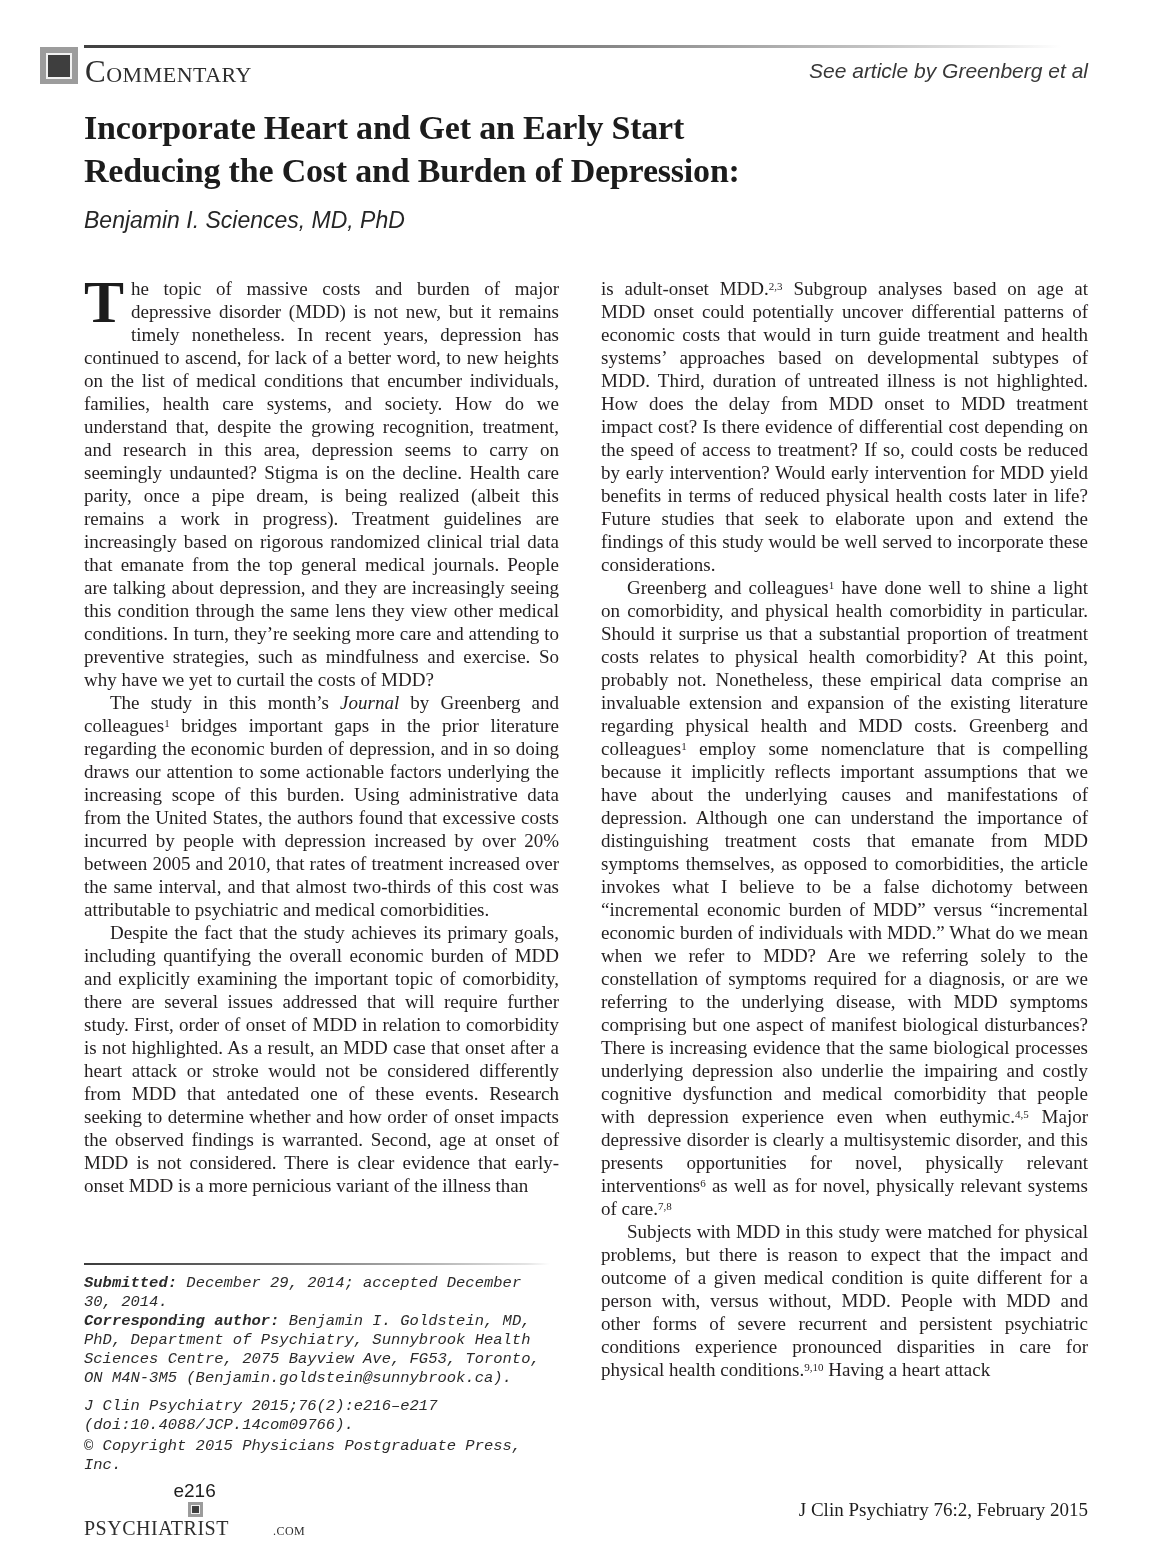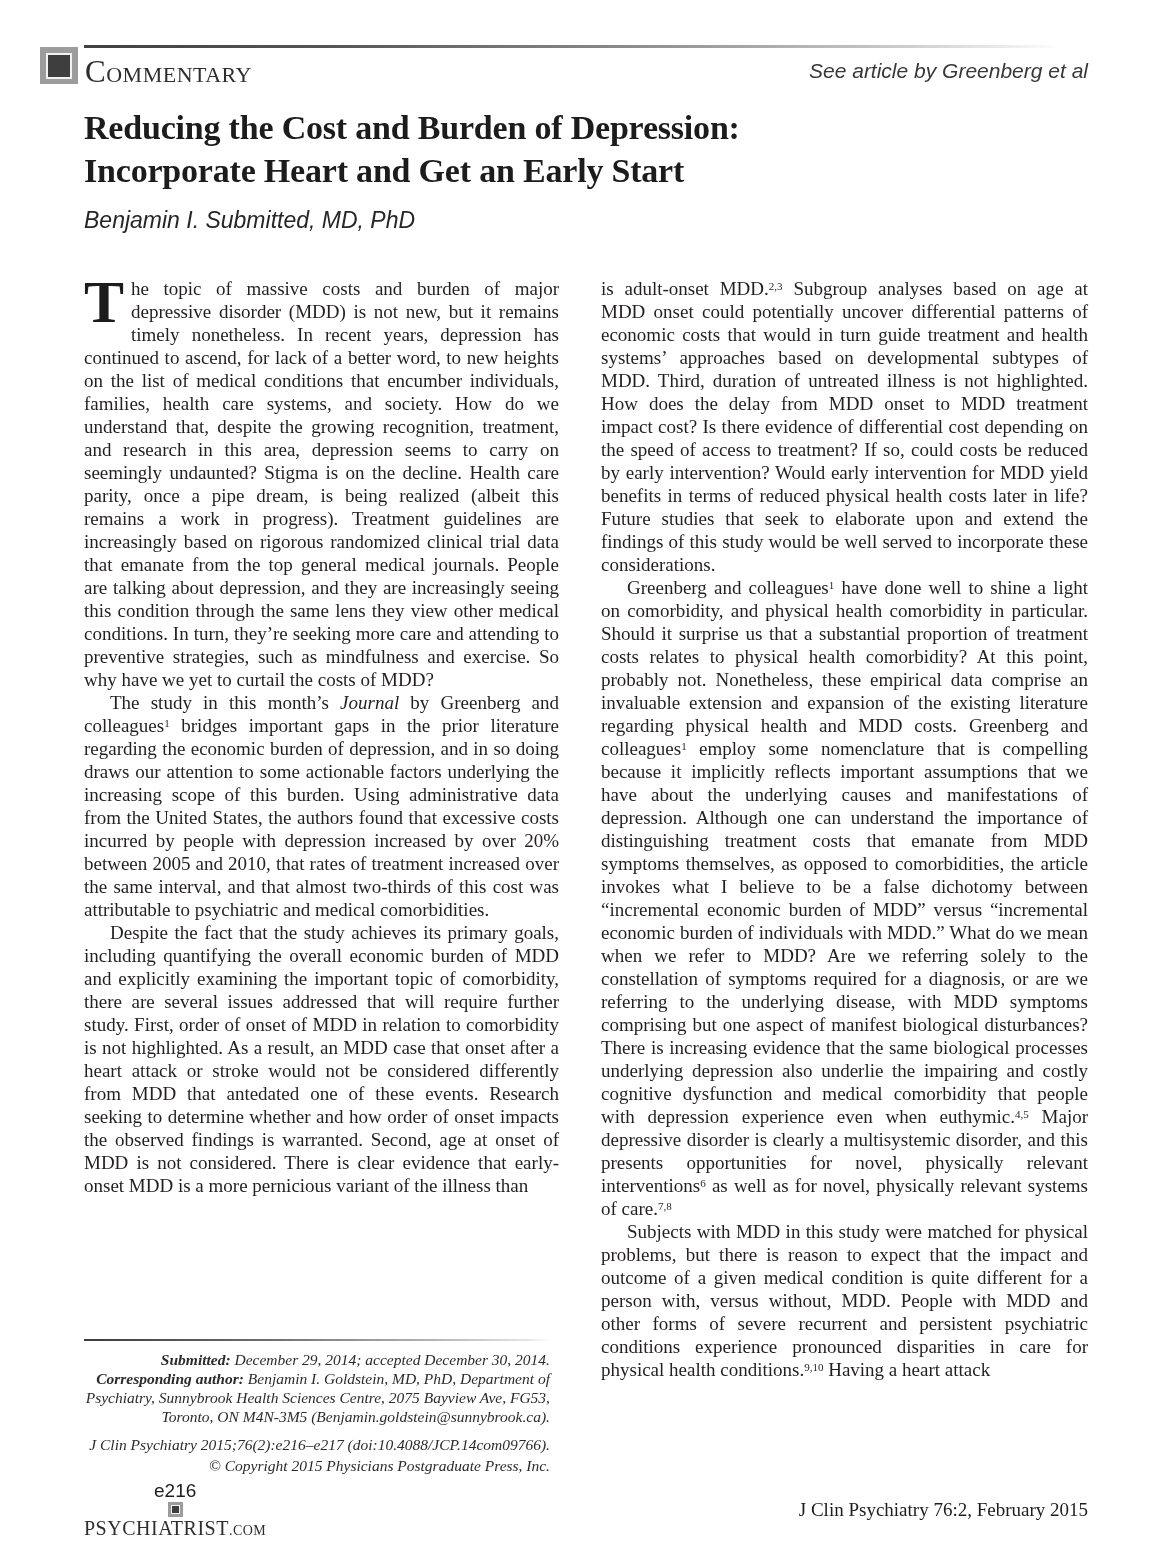--- a/index.html
+++ b/index.html
@@ -51,22 +51,22 @@
     float:left; font-size:60px; line-height:47px; font-weight:bold;
     padding:0 7px 0 0; margin-top:2px; color:#1c1c1c;
   }
   
   .footnote { margin-top:auto; margin-bottom:22px; width:466px; }
   .fn-rule {
     height:2px; margin-bottom:9px;
     background:linear-gradient(to right,#3c3c3c 0%,#6f6f6f 40%,#b5b5b5 75%,#e4e4e4 95%,rgba(255,255,255,0) 100%);
   }
   .fn {
-    font-family:Liberation Serif, serif;
-    font-style:italic; font-size:15.5px; line-height:19px; color:#2b2b2b;text-align:right;
+    font-family:Liberation Mono, monospace;
+    font-style:italic; font-size:15.5px; line-height:19px; color:#2b2b2b;
   }
   .fn + .fn { }
   .fn.cite { margin-top:9px; }
   .fn.cite + .fn.cite { margin-top:2px; }
   .fn-label { font-weight:bold; }
   
   .bottom-bar {
     position:absolute; left:84px; right:82px; top:1499px; height:22px;
     display:flex; justify-content:space-between; align-items:center;
   }
@@ -75,43 +75,43 @@
     font-family:"Liberation Sans","DejaVu Sans",sans-serif;
     font-size:19px; color:#1d1d1d;
   }
   .mini-icon {
     display:inline-flex; width:15px; height:15px; background:#9c9c9c;
     align-items:center; justify-content:center; margin:0 9px 0 10px;
   }
   .mini-icon-inner { width:9px; height:9px; background:#3e3e3e; border:1.5px solid #f2f2f2; }
   .site { color:#2e2e2e; letter-spacing:.5px; white-space:nowrap; }
   .site-main { font-size:20px; }
-  .site-tld  { font-size:14px; }
+  .site-tld  { font-size:12px;margin-left:44px; }
   .bb-right {
     font-family:Liberation Serif, serif;
     font-size:19px; color:#1d1d1d;
   }
 </style>
 </head>
 <body>
 
 <div class="page">
 
   <div class="corner-icon">
     <div class="corner-icon-inner"></div>
   </div>
   <div class="header-rule"></div>
   <div class="section-label">Commentary</div>
   <div class="see-article">See article by Greenberg et al</div>
 
   <h1 class="title">
+    <span class="title-line">Incorporate Heart and Get an Early Start</span>
     <span class="title-line">Reducing the Cost and Burden of Depression:</span>
-    <span class="title-line">Incorporate Heart and Get an Early Start</span>
   </h1>
-  <div class="author">Benjamin I. Submitted, MD, PhD</div>
+  <div class="author">Benjamin I. Sciences, MD, PhD</div>
 
   <div class="columns">
     <div class="col-left">
       <div class="col-text">
           <p class="bp"><span class="dropcap">T</span><span>he topic of massive costs and burden of major depressive disorder (MDD) is not new, but it remains timely nonetheless. In recent years, depression has continued to ascend, for lack of a better word, to new heights on the list of medical conditions that encumber individuals, families, health care systems, and society. How do we understand that, despite the growing recognition, treatment, and research in this area, depression seems to carry on seemingly undaunted? Stigma is on the decline. Health care parity, once a pipe dream, is being realized (albeit this remains a work in progress). Treatment guidelines are increasingly based on rigorous randomized clinical trial data that emanate from the top general medical journals. People are talking about depression, and they are increasingly seeing this condition through the same lens they view other medical conditions. In turn, they’re seeking more care and attending to preventive strategies, such as mindfulness and exercise. So why have we yet to curtail the costs of MDD?</span></p>
           <p class="bp indent"><span>The study in this month’s </span><em>Journal</em><span> by Greenberg and colleagues</span><sup>1</sup><span> bridges important gaps in the prior literature regarding the economic burden of depression, and in so doing draws our attention to some actionable factors underlying the increasing scope of this burden. Using administrative data from the United States, the authors found that excessive costs incurred by people with depression increased by over 20% between 2005 and 2010, that rates of treatment increased over the same interval, and that almost two-thirds of this cost was attributable to psychiatric and medical comorbidities.</span></p>
           <p class="bp indent"><span>Despite the fact that the study achieves its primary goals, including quantifying the overall economic burden of MDD and explicitly examining the important topic of comorbidity, there are several issues addressed that will require further study. First, order of onset of MDD in relation to comorbidity is not highlighted. As a result, an MDD case that onset after a heart attack or stroke would not be considered differently from MDD that antedated one of these events. Research seeking to determine whether and how order of onset impacts the observed findings is warranted. Second, age at onset of MDD is not considered. There is clear evidence that early-onset MDD is a more pernicious variant of the illness than</span></p>
         </div>
       <div class="footnote">
         <div class="fn-rule"></div>

